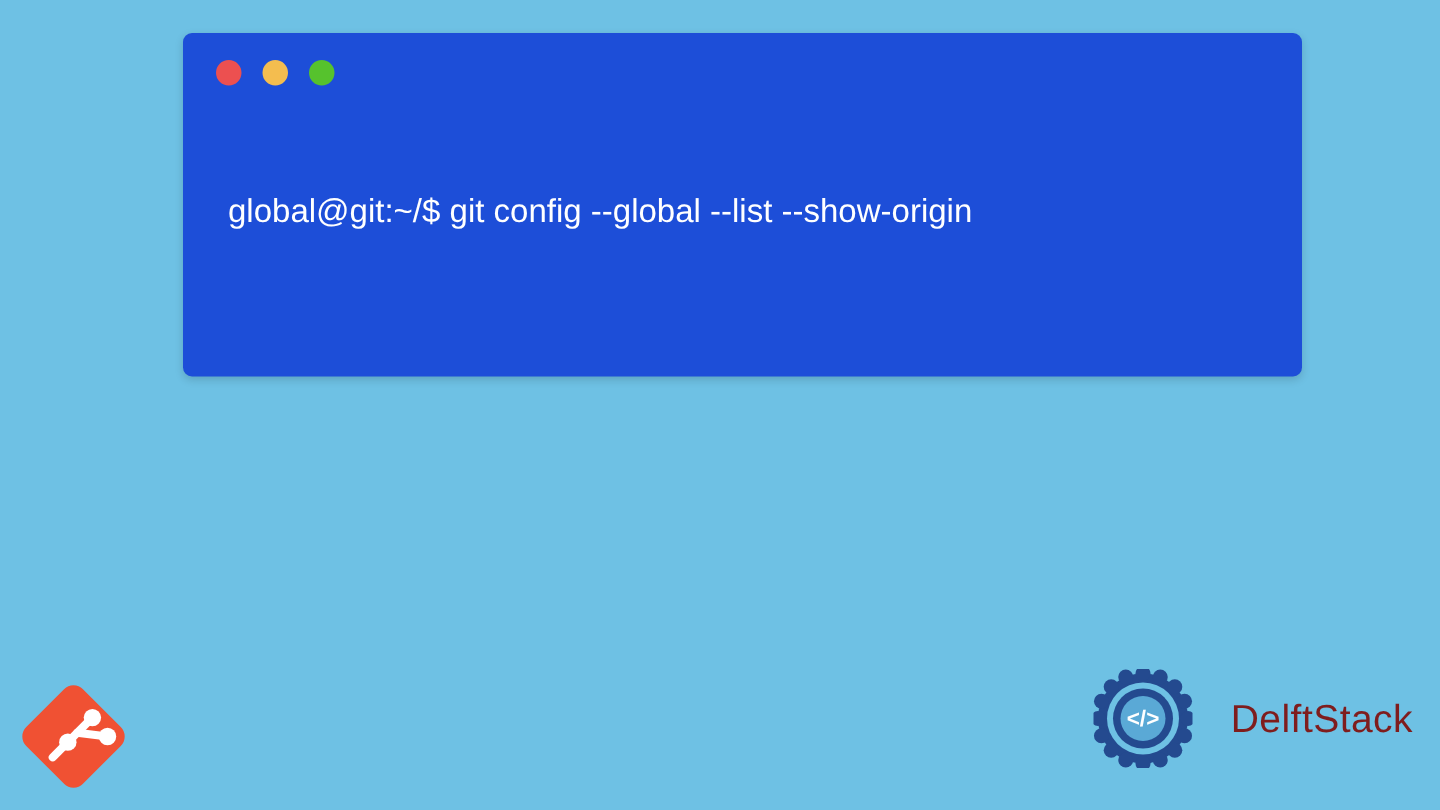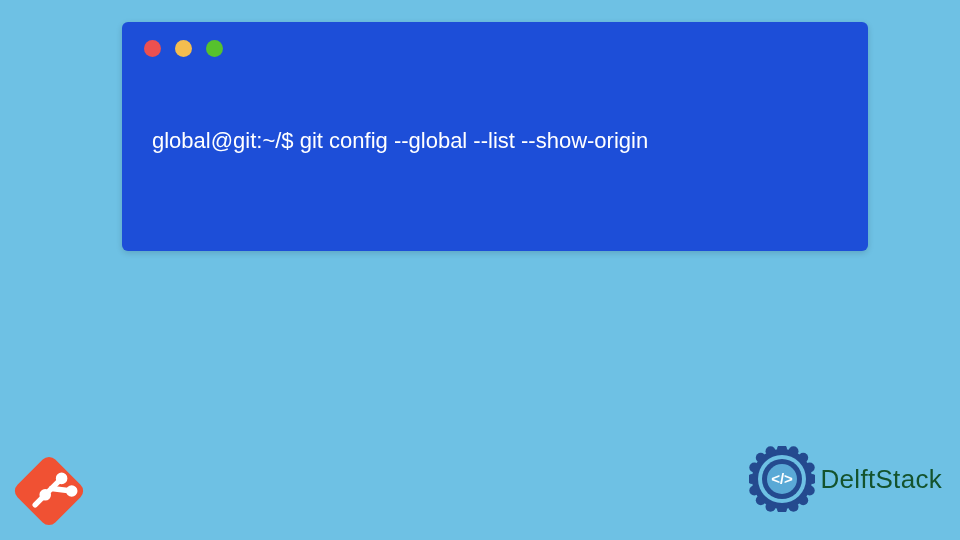--- a/index.html
+++ b/index.html
@@ -67,23 +67,24 @@
     align-items: center;
     gap: 6px;
   }
   .ds-medal {
     width: 66px;
     height: 66px;
     position: relative;
   }
   .ds-text {
     font-size: 26px;
-    color: #14532d;
+    color: #7f1d1d;
     font-weight: 500;
     letter-spacing: 0.3px;
+    margin-left: 20px;
   }
 </style>
 </head>
 <body>
 
 <div class="terminal">
   <div class="traffic-lights">
     <div class="dot dot-red"></div>
     <div class="dot dot-yellow"></div>
     <div class="dot dot-green"></div>

